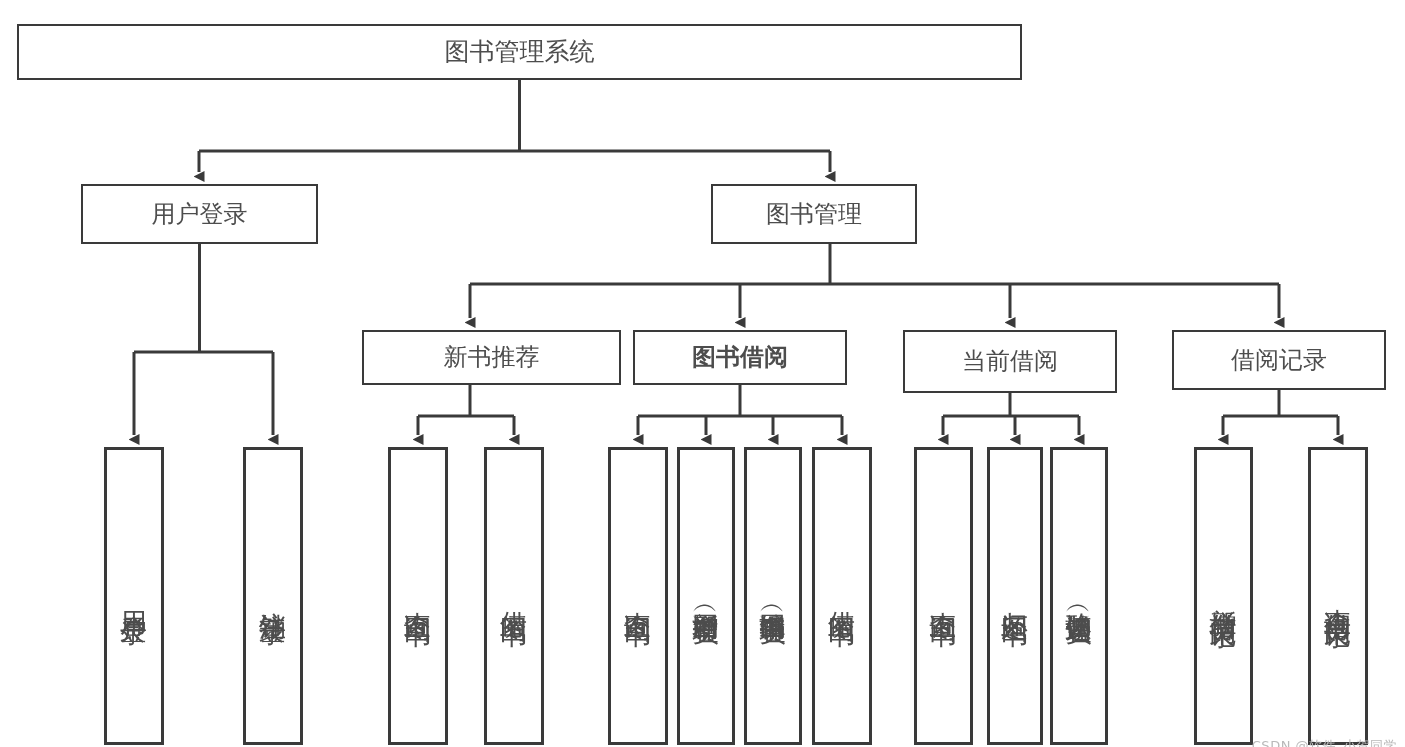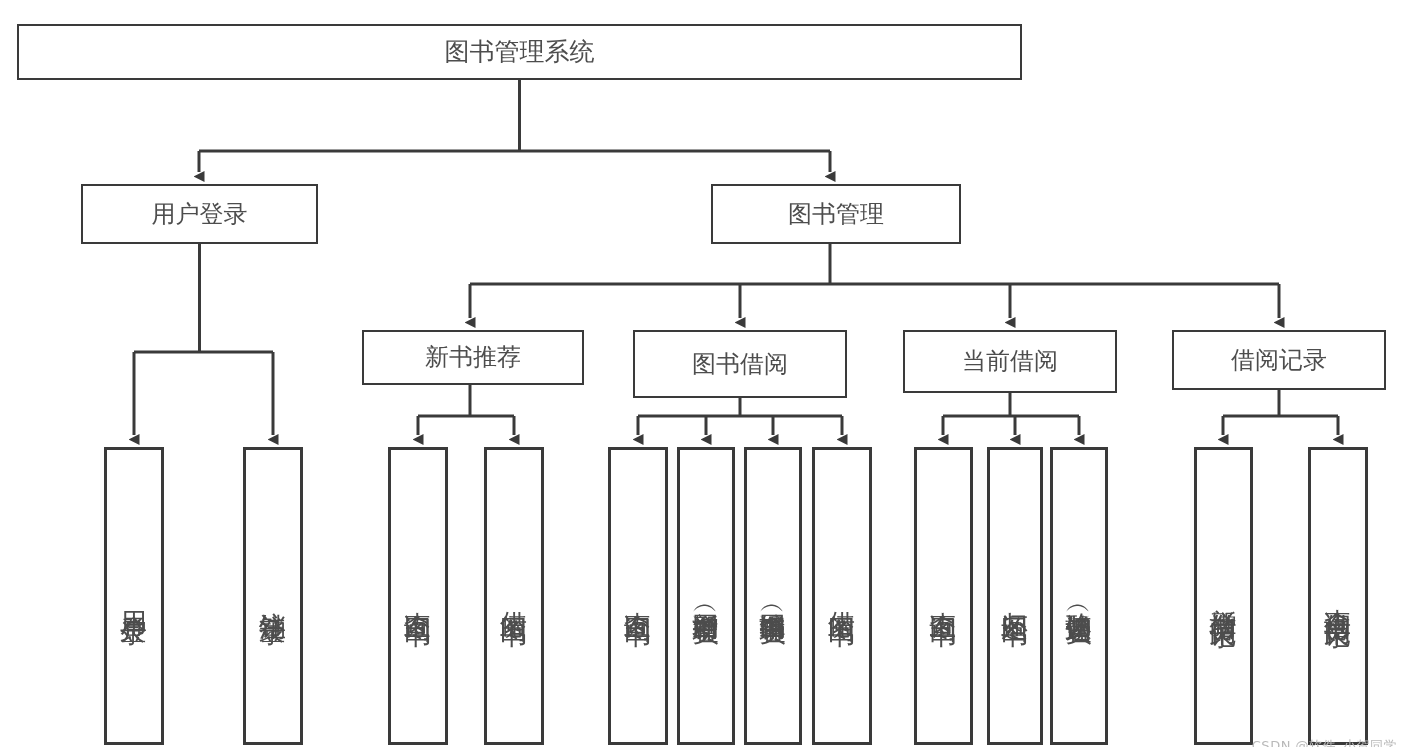--- a/index.html
+++ b/index.html
@@ -141,28 +141,28 @@
     </g>
   </svg>
 
   <div class="node root" style="left: 17px; top: 12px; width: 1005px; height: 56px;">
     <span class="node-label">图书管理系统</span>
   </div>
 
   <div class="node branch" style="left: 81px; top: 172px; width: 237px; height: 60px;">
     <span class="node-label">用户登录</span>
   </div>
-  <div class="node branch" style="left: 711px; top: 172px; width: 250px; height: 60px;">
+  <div class="node branch" style="left: 711px; top: 172px; width: 206px; height: 60px;">
     <span class="node-label">图书管理</span>
   </div>
 
-  <div class="node branch" style="left: 362px; top: 318px; width: 222px; height: 55px;">
+  <div class="node branch" style="left: 362px; top: 318px; width: 259px; height: 55px;">
     <span class="node-label">新书推荐</span>
   </div>
-  <div class="node branch" style="left: 633px; top: 318px; width: 214px; height: 68px;">
+  <div class="node branch" style="left: 633px; top: 318px; width: 214px; height: 55px; font-weight: bold;">
     <span class="node-label">图书借阅</span>
   </div>
   <div class="node branch" style="left: 903px; top: 318px; width: 214px; height: 63px;">
     <span class="node-label">当前借阅</span>
   </div>
   <div class="node branch" style="left: 1172px; top: 318px; width: 214px; height: 60px;">
     <span class="node-label">借阅记录</span>
   </div>
 
   <div class="node leaf" style="left: 104px; top: 435px; width: 60px; height: 298px;">

